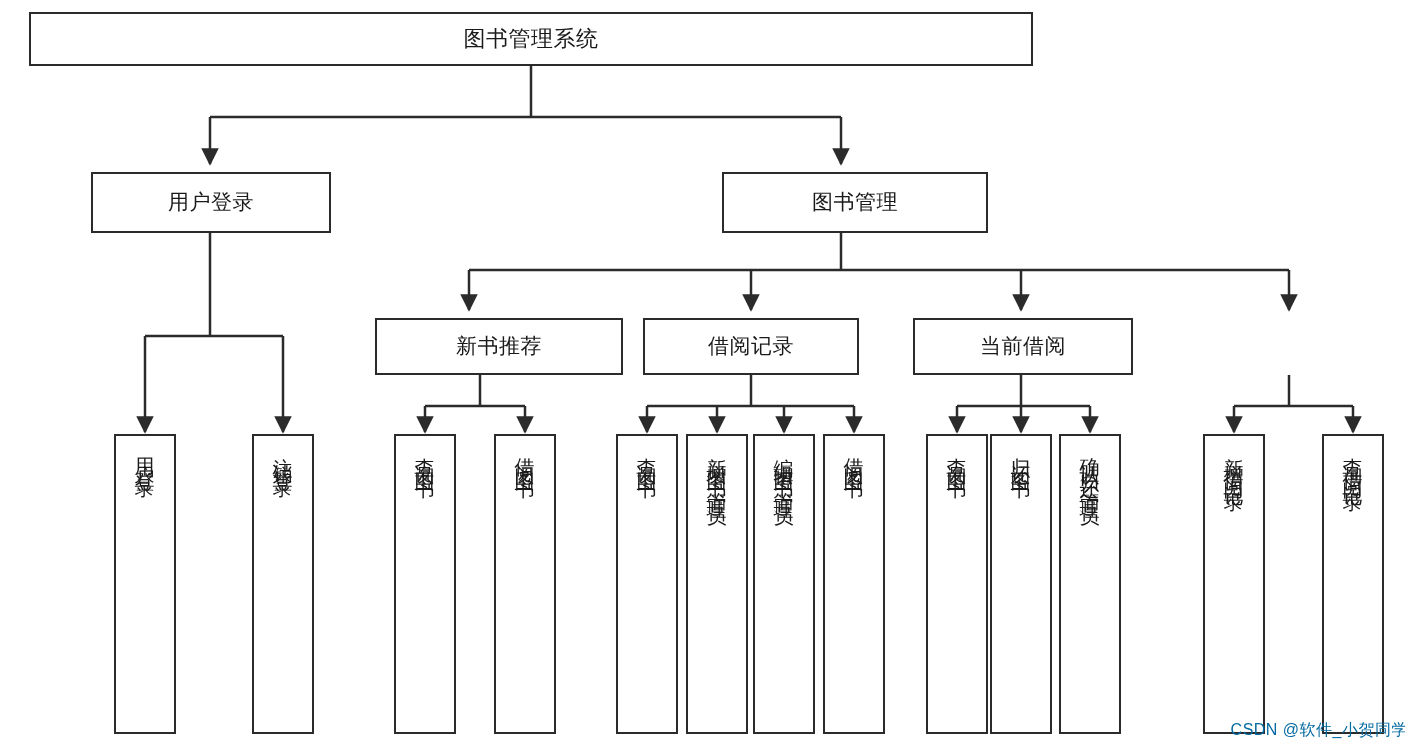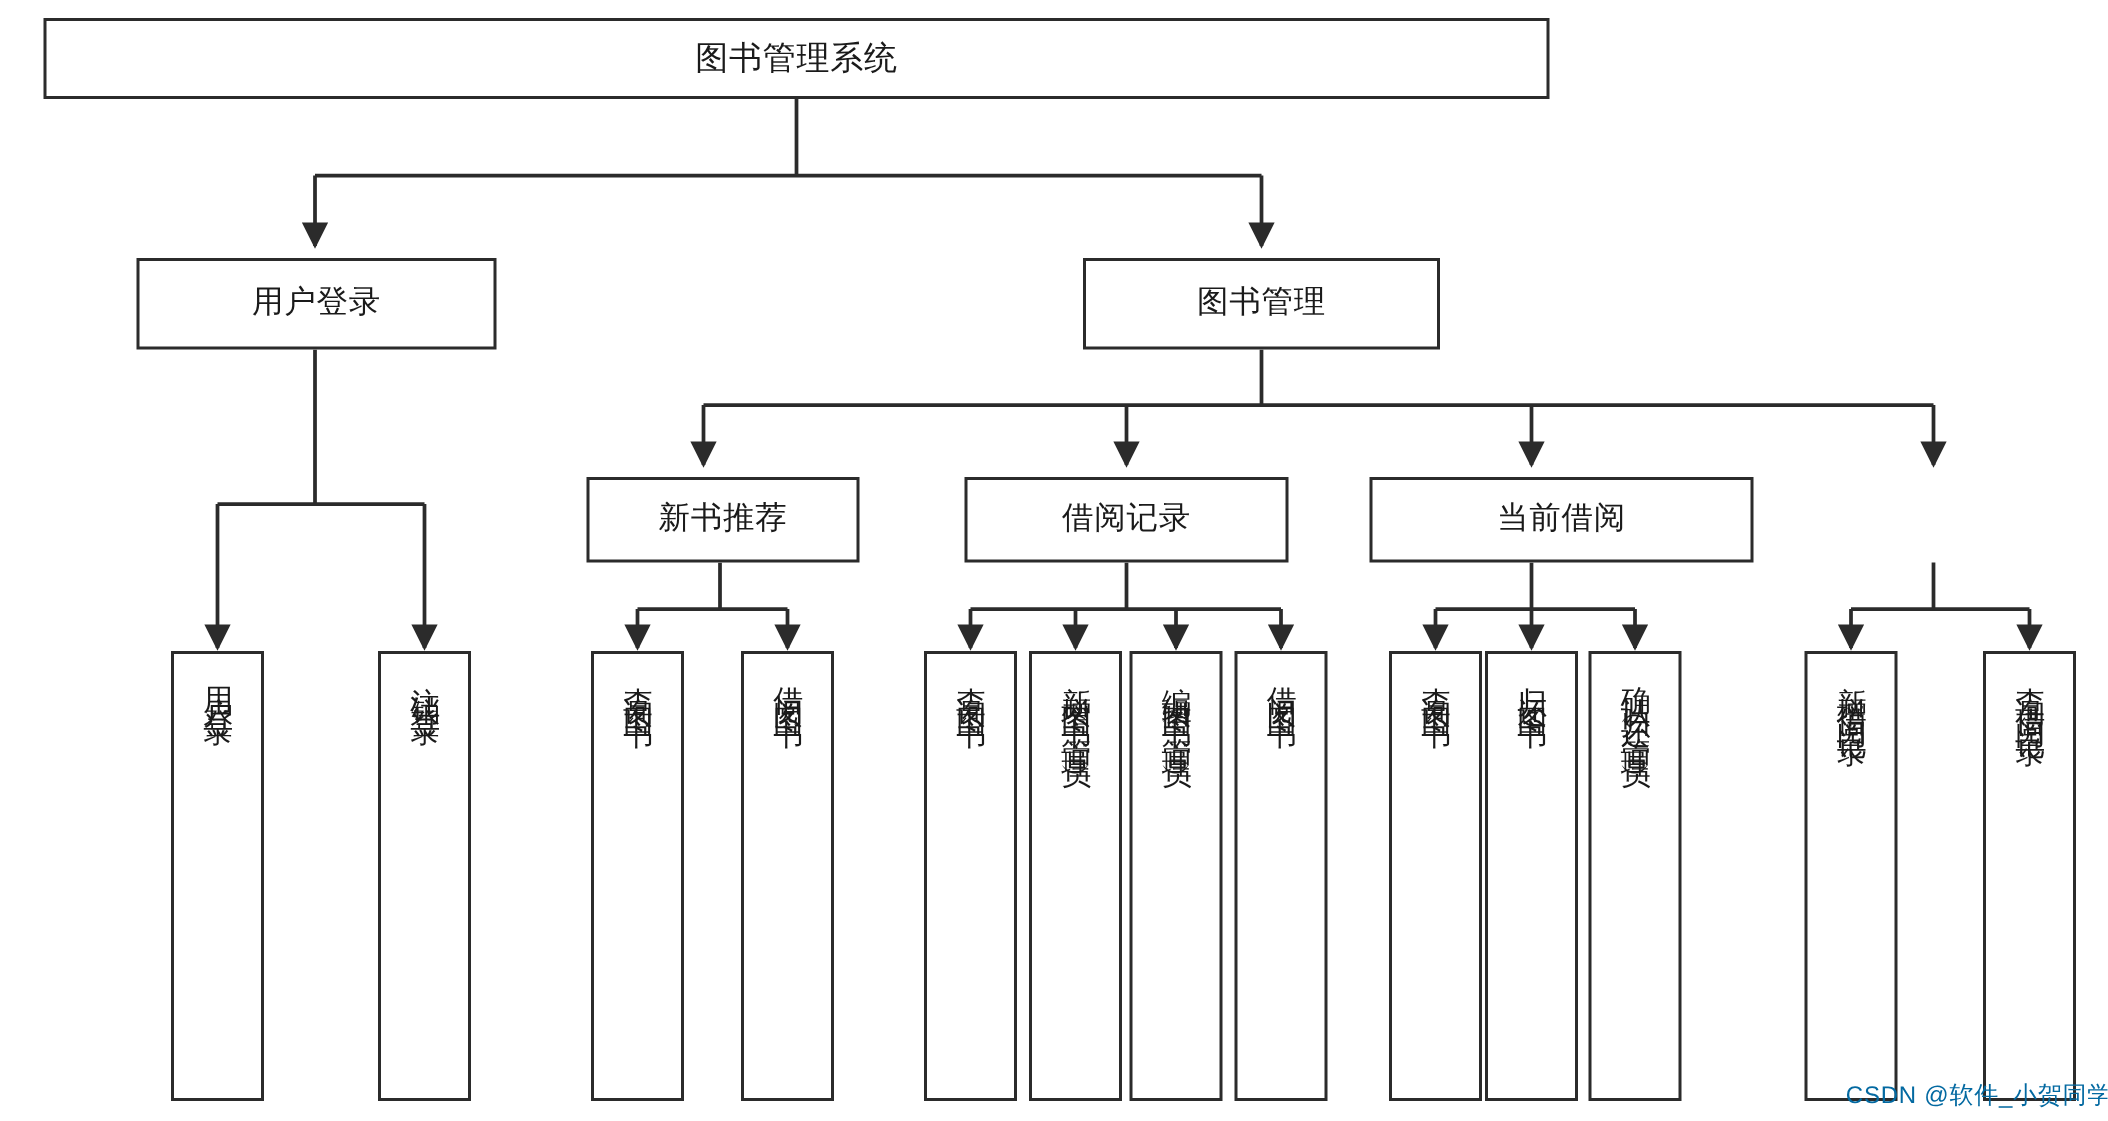--- a/index.html
+++ b/index.html
@@ -106,31 +106,31 @@
     </g>
   </svg>
 
   <div class="node root" style="left:18px; top:12px; width:1004px; height:54px;">
     <span class="lbl">图书管理系统</span>
   </div>
 
   <div class="node" style="left:80px; top:172px; width:240px; height:61px;">
     <span class="lbl">用户登录</span>
   </div>
-  <div class="node" style="left:711px; top:172px; width:238px; height:61px;">
+  <div class="node" style="left:711px; top:172px; width:266px; height:61px;">
     <span class="lbl">图书管理</span>
   </div>
 
-  <div class="node" style="left:380px; top:318px; width:182px; height:57px;">
+  <div class="node" style="left:364px; top:318px; width:248px; height:57px;">
     <span class="lbl">新书推荐</span>
   </div>
   <div class="node" style="left:632px; top:318px; width:216px; height:57px;">
     <span class="lbl">借阅记录</span>
   </div>
-  <div class="node" style="left:902px; top:318px; width:256px; height:57px;">
+  <div class="node" style="left:902px; top:318px; width:220px; height:57px;">
     <span class="lbl">当前借阅</span>
   </div>
 
   <div class="node vert" style="left:103px; top:434px; width:62px; height:300px;">
     <span class="lbl">用户登录</span>
   </div>
   <div class="node vert" style="left:241px; top:434px; width:62px; height:300px;">
     <span class="lbl">注销登录</span>
   </div>
 

